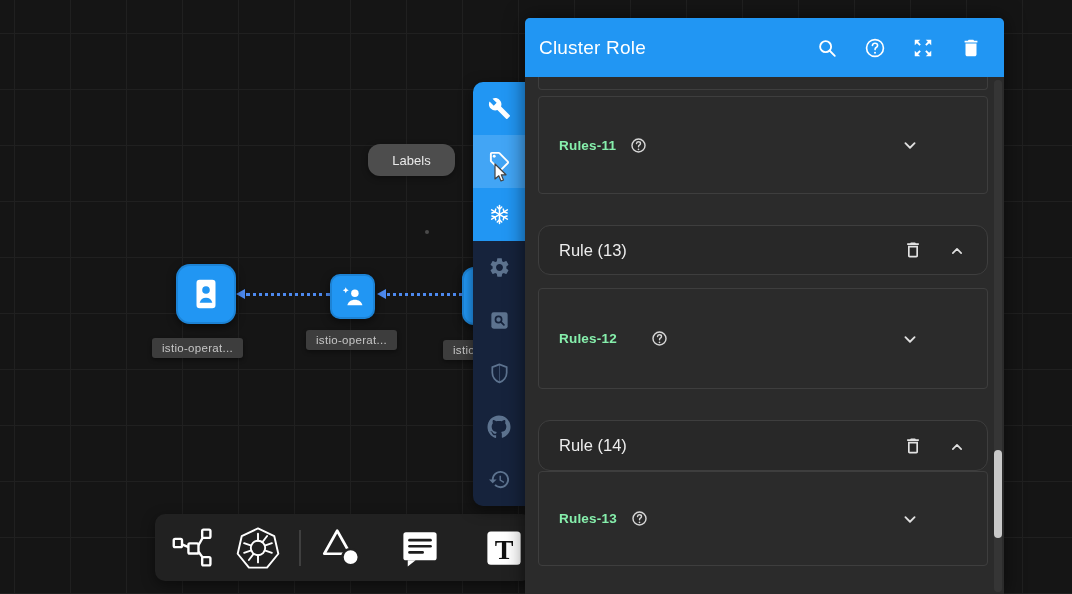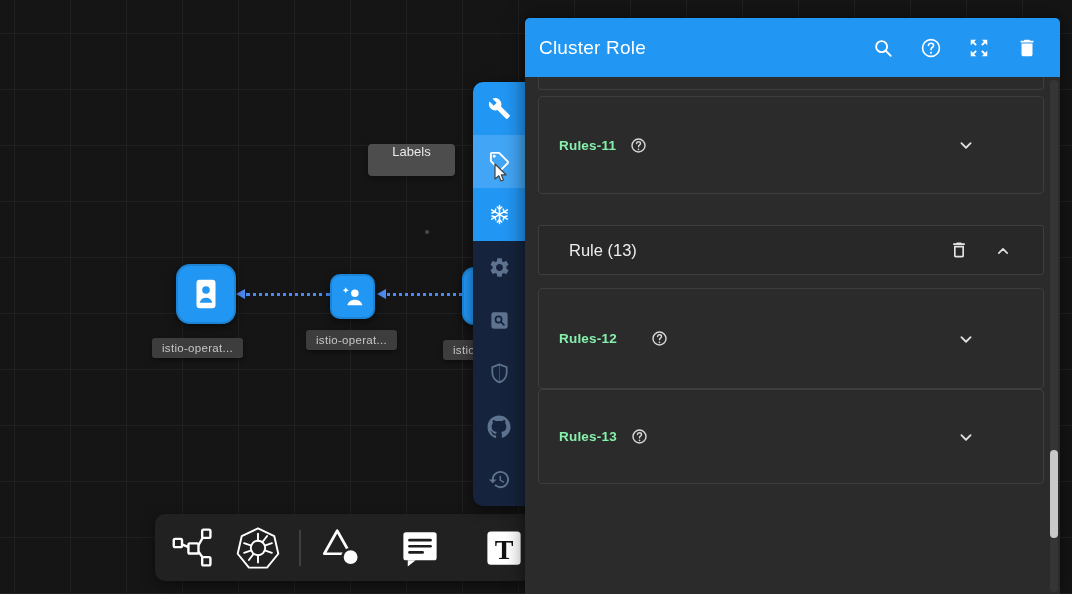--- a/index.html
+++ b/index.html
@@ -61,31 +61,31 @@
     width: 52px; height: 53px; display: flex; align-items: center; justify-content: center;
     cursor: pointer;
   }
   .tool.active { background: #2196f3; color: #ffffff; }
   .tool.hover  { background: #42a5f5; color: #ffffff; }
   .tool.dark   { background: #16233c; color: #5d738f; }
 
   
   .tooltip {
     position: absolute; left: 368px; top: 144px; width: 87px; height: 32px; z-index: 40;
-    background: #4d4d4d; border-radius: 4px; color: #e9e9e9; font-size: 13px;
-    display: flex; align-items: flex-start; justify-content: center;
+    background: #4d4d4d; border-radius: 12px; color: #e9e9e9; font-size: 13px;
+    display: flex; align-items: center; justify-content: center;
     box-shadow: 0 2px 6px rgba(0,0,0,.4);
   }
 
   
   .cursor { position: absolute; left: 489px; top: 161px; z-index: 50; pointer-events: none; }
 
   
   .panel {
-    position: absolute; left: 525px; top: 18px; width: 535px; height: 576px; z-index: 30;
+    position: absolute; left: 525px; top: 18px; width: 479px; height: 576px; z-index: 30;
     background: #2b2b2b; border-radius: 5px 5px 0 0;
     box-shadow: 0 0 20px rgba(0,0,0,.55);
   }
   .panel-header {
     height: 59px; background: #2196f3; border-radius: 5px 5px 0 0;
     display: flex; align-items: center; padding: 0 22px 0 14px;
   }
   .panel-title { color: #ffffff; font-size: 19px; font-weight: 500; letter-spacing: .2px; }
   .panel-header-icons { margin-left: auto; display: flex; align-items: center; gap: 26px; }
   .ph-icon { width: 22px; height: 22px; display: flex; cursor: pointer; }
@@ -98,22 +98,22 @@
   .card.partial { height: 13px; border-top: none; border-radius: 0 0 4px 4px; margin-bottom: 6px; }
   .card.c1 { height: 98px; }
   .card.c2 { height: 101px; margin-top: 13px; gap: 20px; }
   .card.c3 { height: 95px; }
   .rules-label { color: #86efac; font-size: 13.5px; font-weight: 700; letter-spacing: .2px; text-align: center; }
   .help-sm { width: 17px; height: 17px; margin-left: 14px; display: flex; cursor: pointer; }
   .card .chev { margin-left: auto; margin-right: 46px; width: 22px; height: 22px; display: flex; cursor: pointer; }
 
   .rule-header {
     height: 50px; margin-top: 31px; background: #282828;
-    border: 1px solid #3e3e3e; border-radius: 3px;
-    display: flex; align-items: center; padding: 0 30px;
+    border: 1px solid #3e3e3e; border-radius: 12px;
+    display: flex; align-items: center; padding: 0 20px;
   }
   .rule-header.r14 { height: 51px; }
   .rule-title { color: #ededed; font-size: 16.5px; font-weight: 400; }
   .rule-actions { margin-left: auto; display: flex; align-items: center; gap: 24px; }
   .ra-icon { width: 20px; height: 20px; display: flex; cursor: pointer; }
 
   .scroll-track {
     position: absolute; right: 2px; top: 62px; bottom: 2px; width: 8px;
     background: rgba(255,255,255,.05); border-radius: 4px;
   }
@@ -370,20 +370,35 @@
             <circle cx="12" cy="17.4" r="1.2" fill="#d6d6d6"></circle>
           </svg>
       </span>
       <span class="chev">
         <svg viewBox="0 0 24 24" width="22" height="22" fill="none" stroke="#e0e0e0" stroke-width="2" stroke-linecap="round" stroke-linejoin="round">
             <path d="M7 10l5 5 5-5"></path>
           </svg>
       </span>
     </div>
 
+    <div class="rule-header r14">
+      <span class="rule-title">Rule (14)</span>
+      <span class="rule-actions">
+        <span class="ra-icon">
+          <svg viewBox="0 0 24 24" width="20" height="20" fill="#e3e3e3">
+              <path d="M16 9v10H8V9h8m-1.5-6h-5l-1 1H5v2h14V4h-3.5l-1-1zM18 7H6v12c0 1.1.9 2 2 2h8c1.1 0 2-.9 2-2V7z"></path>
+            </svg>
+        </span>
+        <span class="ra-icon">
+          <svg viewBox="0 0 24 24" width="22" height="22" fill="none" stroke="#e0e0e0" stroke-width="2" stroke-linecap="round" stroke-linejoin="round">
+              <path d="M7 14.5l5-5 5 5"></path>
+            </svg>
+        </span>
+      </span>
+    </div>
 
     <div class="card c3">
       <span class="rules-label">Rules-13</span>
       <span class="help-sm">
         <svg viewBox="0 0 24 24" width="17" height="17">
             <circle cx="12" cy="12" r="9.2" fill="none" stroke="#d6d6d6" stroke-width="2"></circle>
             <path d="M9.2 9.2c.2-1.5 1.3-2.4 2.8-2.4 1.6 0 2.8 1 2.8 2.4 0 1.1-.6 1.7-1.5 2.3-.9.6-1.2 1-1.2 1.9v.3" fill="none" stroke="#d6d6d6" stroke-width="2" stroke-linecap="round"></path>
             <circle cx="12" cy="17.4" r="1.2" fill="#d6d6d6"></circle>
           </svg>
       </span>

